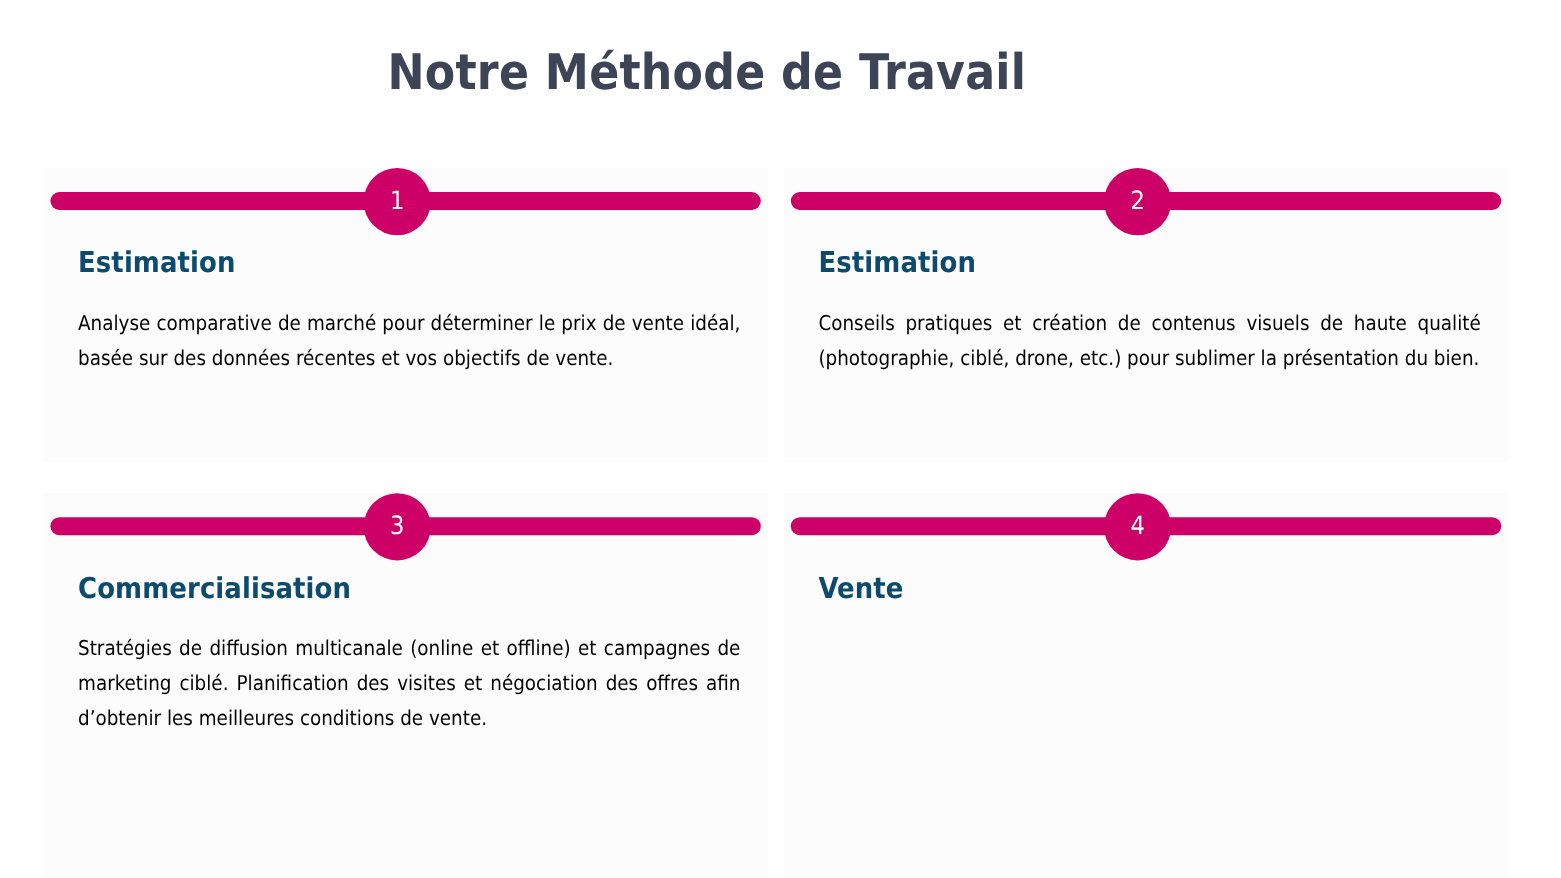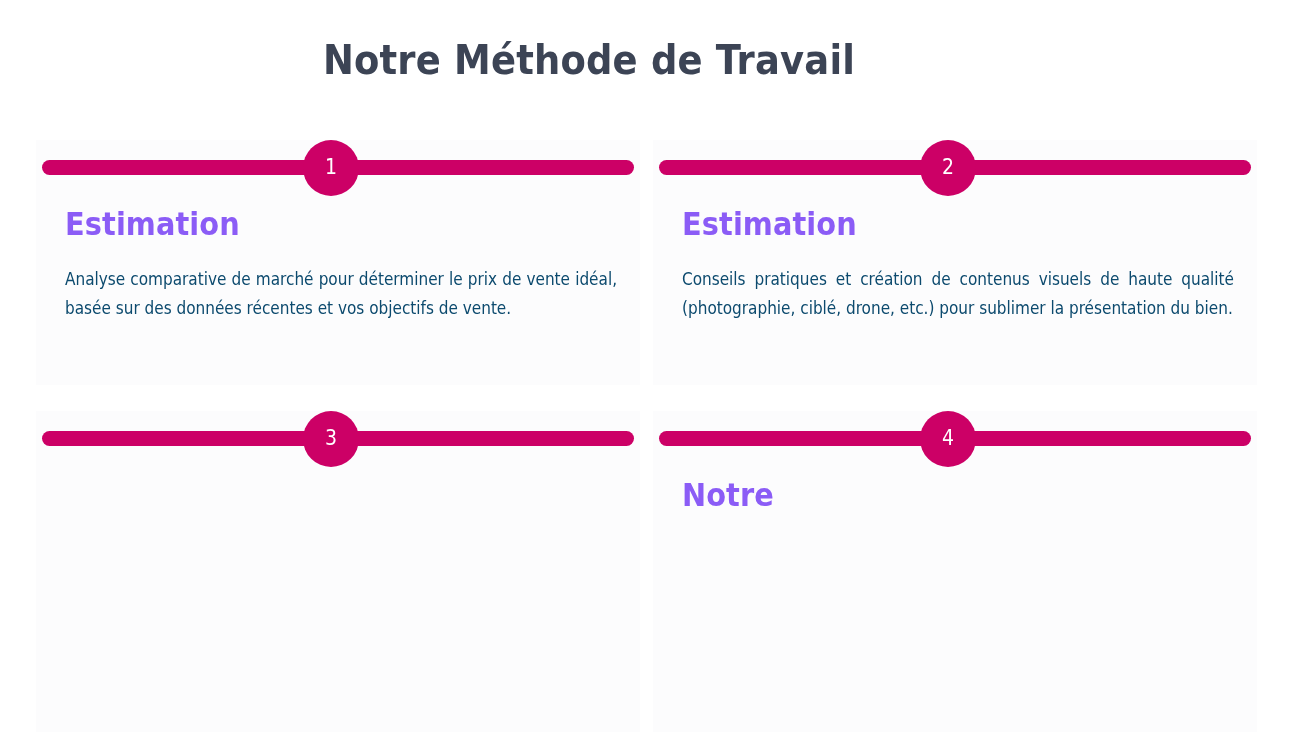--- a/index.html
+++ b/index.html
@@ -87,30 +87,30 @@
   .step-circle span { display: block; margin-top: -1px; }
 
   
   .step-body {
     position: absolute;
     left: 29px;
     top: 66px;
     width: 552px;
   }
   .step-heading {
-    font-size: 32px;
+    font-size: 24px;
     font-weight: bold;
-    color: #8b5cf6;
+    color: #0c4a6e;
     margin: 0 0 22px 0;
     line-height: 1.15;
     letter-spacing: 0.1px;
   }
   .step-text {
     font-size: 17px;
-    color: #0c4a6e;
+    color: #000000;
     line-height: 1.72;
     text-align: justify;
     text-justify: inter-word;
     margin: 0;
   }
 </style>
 </head>
 <body>
 
 <div class="page-title">Notre Méthode de Travail</div>
@@ -144,28 +144,30 @@
   </div>
 
   <div class="step-card col-left row-bottom">
     <div class="step-bar-wrap">
       <div class="step-bar"></div>
       <div class="step-circle">
         <span>3</span>
       </div>
     </div>
     <div class="step-body">
+      <h2 class="step-heading">Commercialisation</h2>
+      <p class="step-text">Stratégies de diffusion multicanale (online et offline) et campagnes de marketing ciblé. Planification des visites et négociation des offres afin d’obtenir les meilleures conditions de vente.</p>
     </div>
   </div>
 
   <div class="step-card col-right row-bottom">
     <div class="step-bar-wrap">
       <div class="step-bar"></div>
       <div class="step-circle">
         <span>4</span>
       </div>
     </div>
     <div class="step-body">
-      <h2 class="step-heading">Notre</h2>
+      <h2 class="step-heading">Vente</h2>
     </div>
   </div>
 
 </div>
 
 </body></html>

